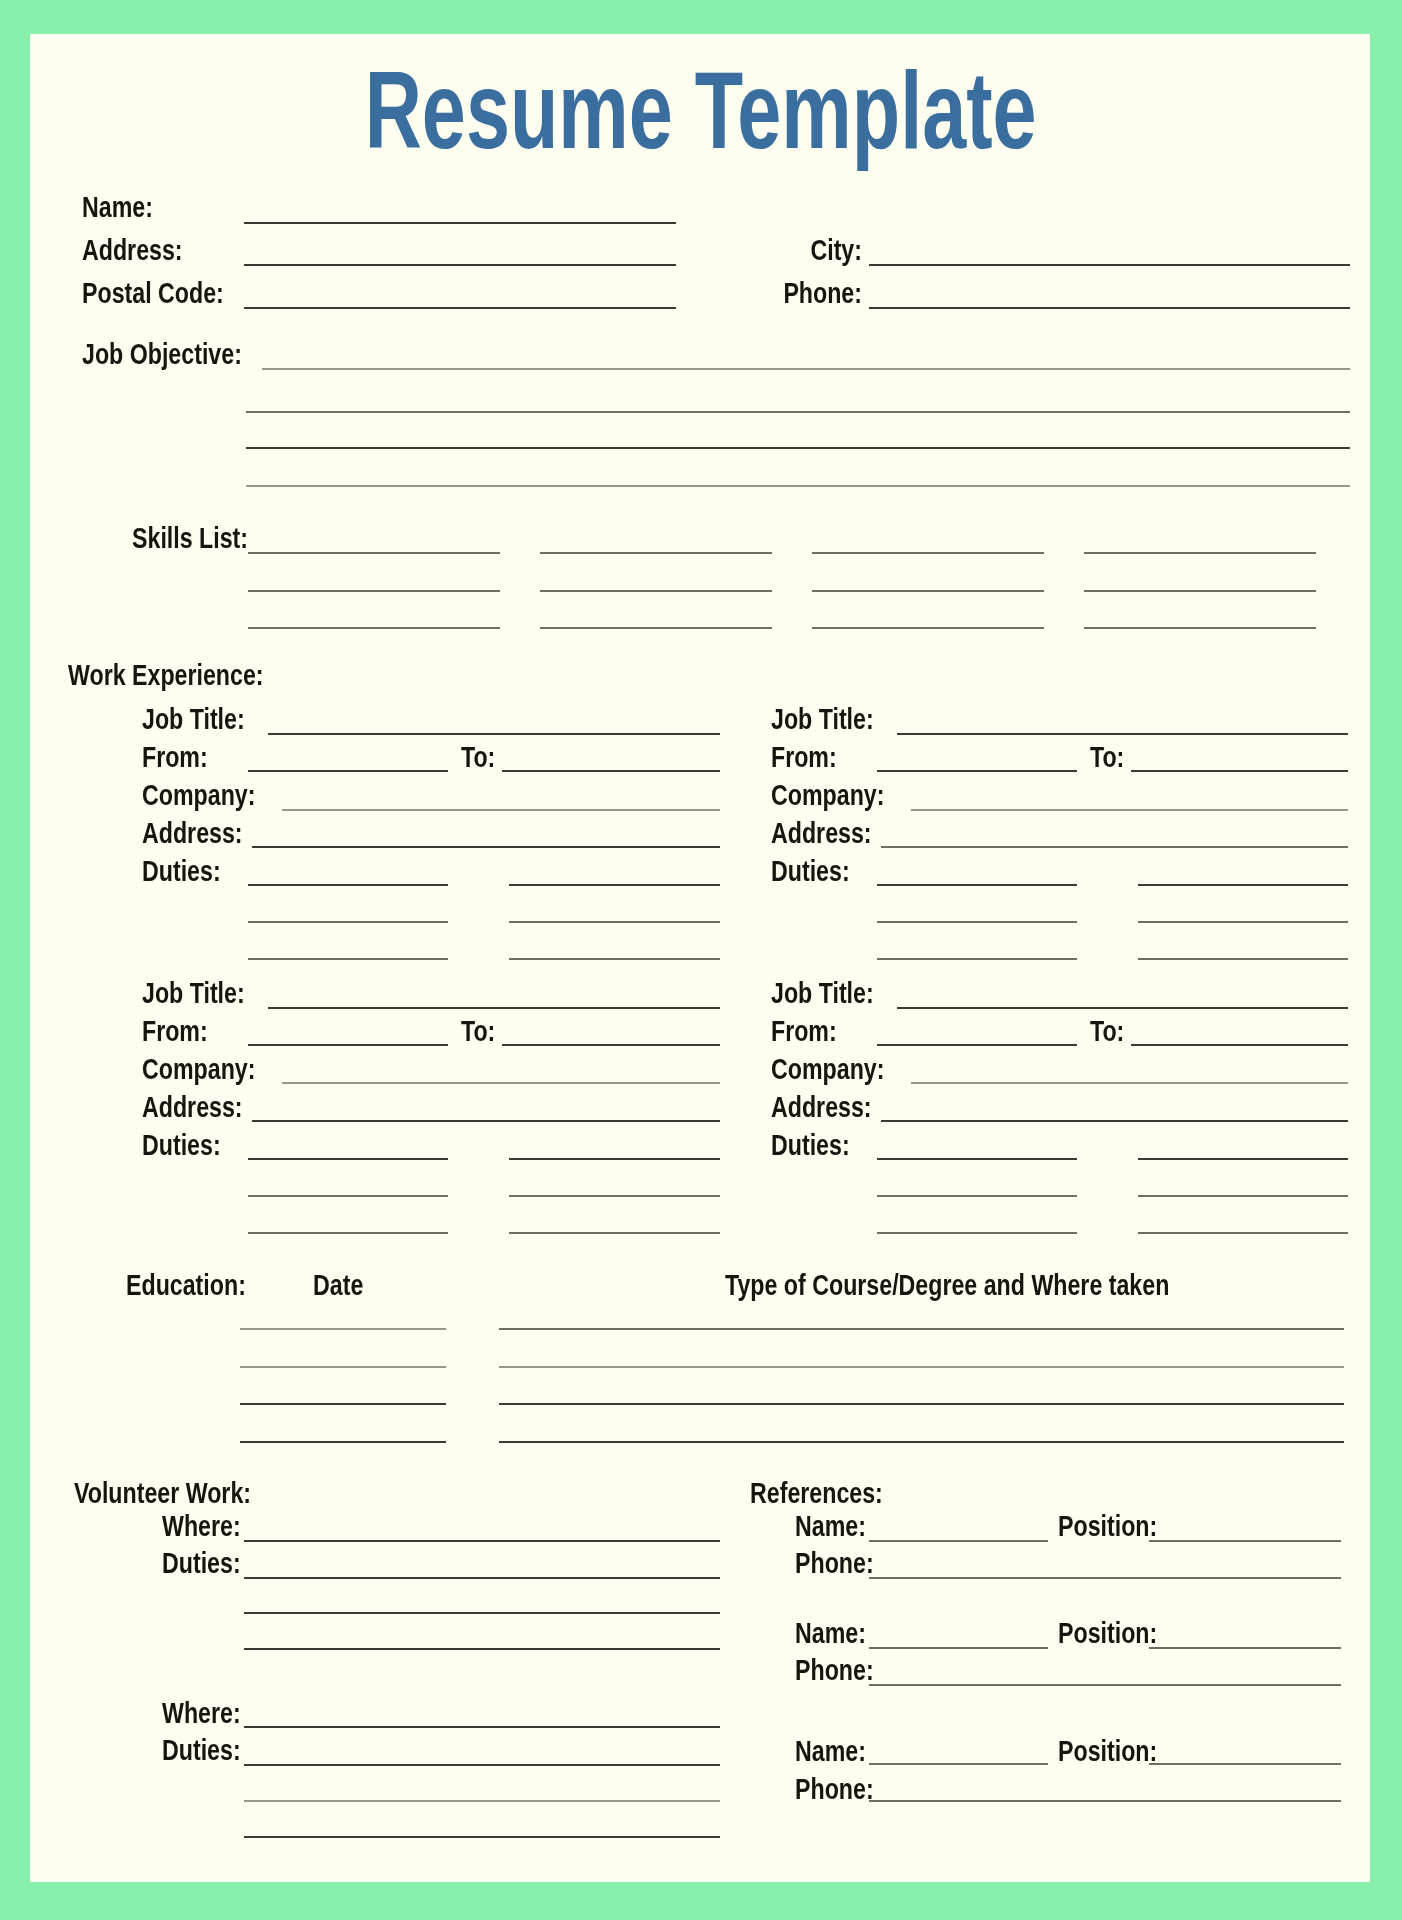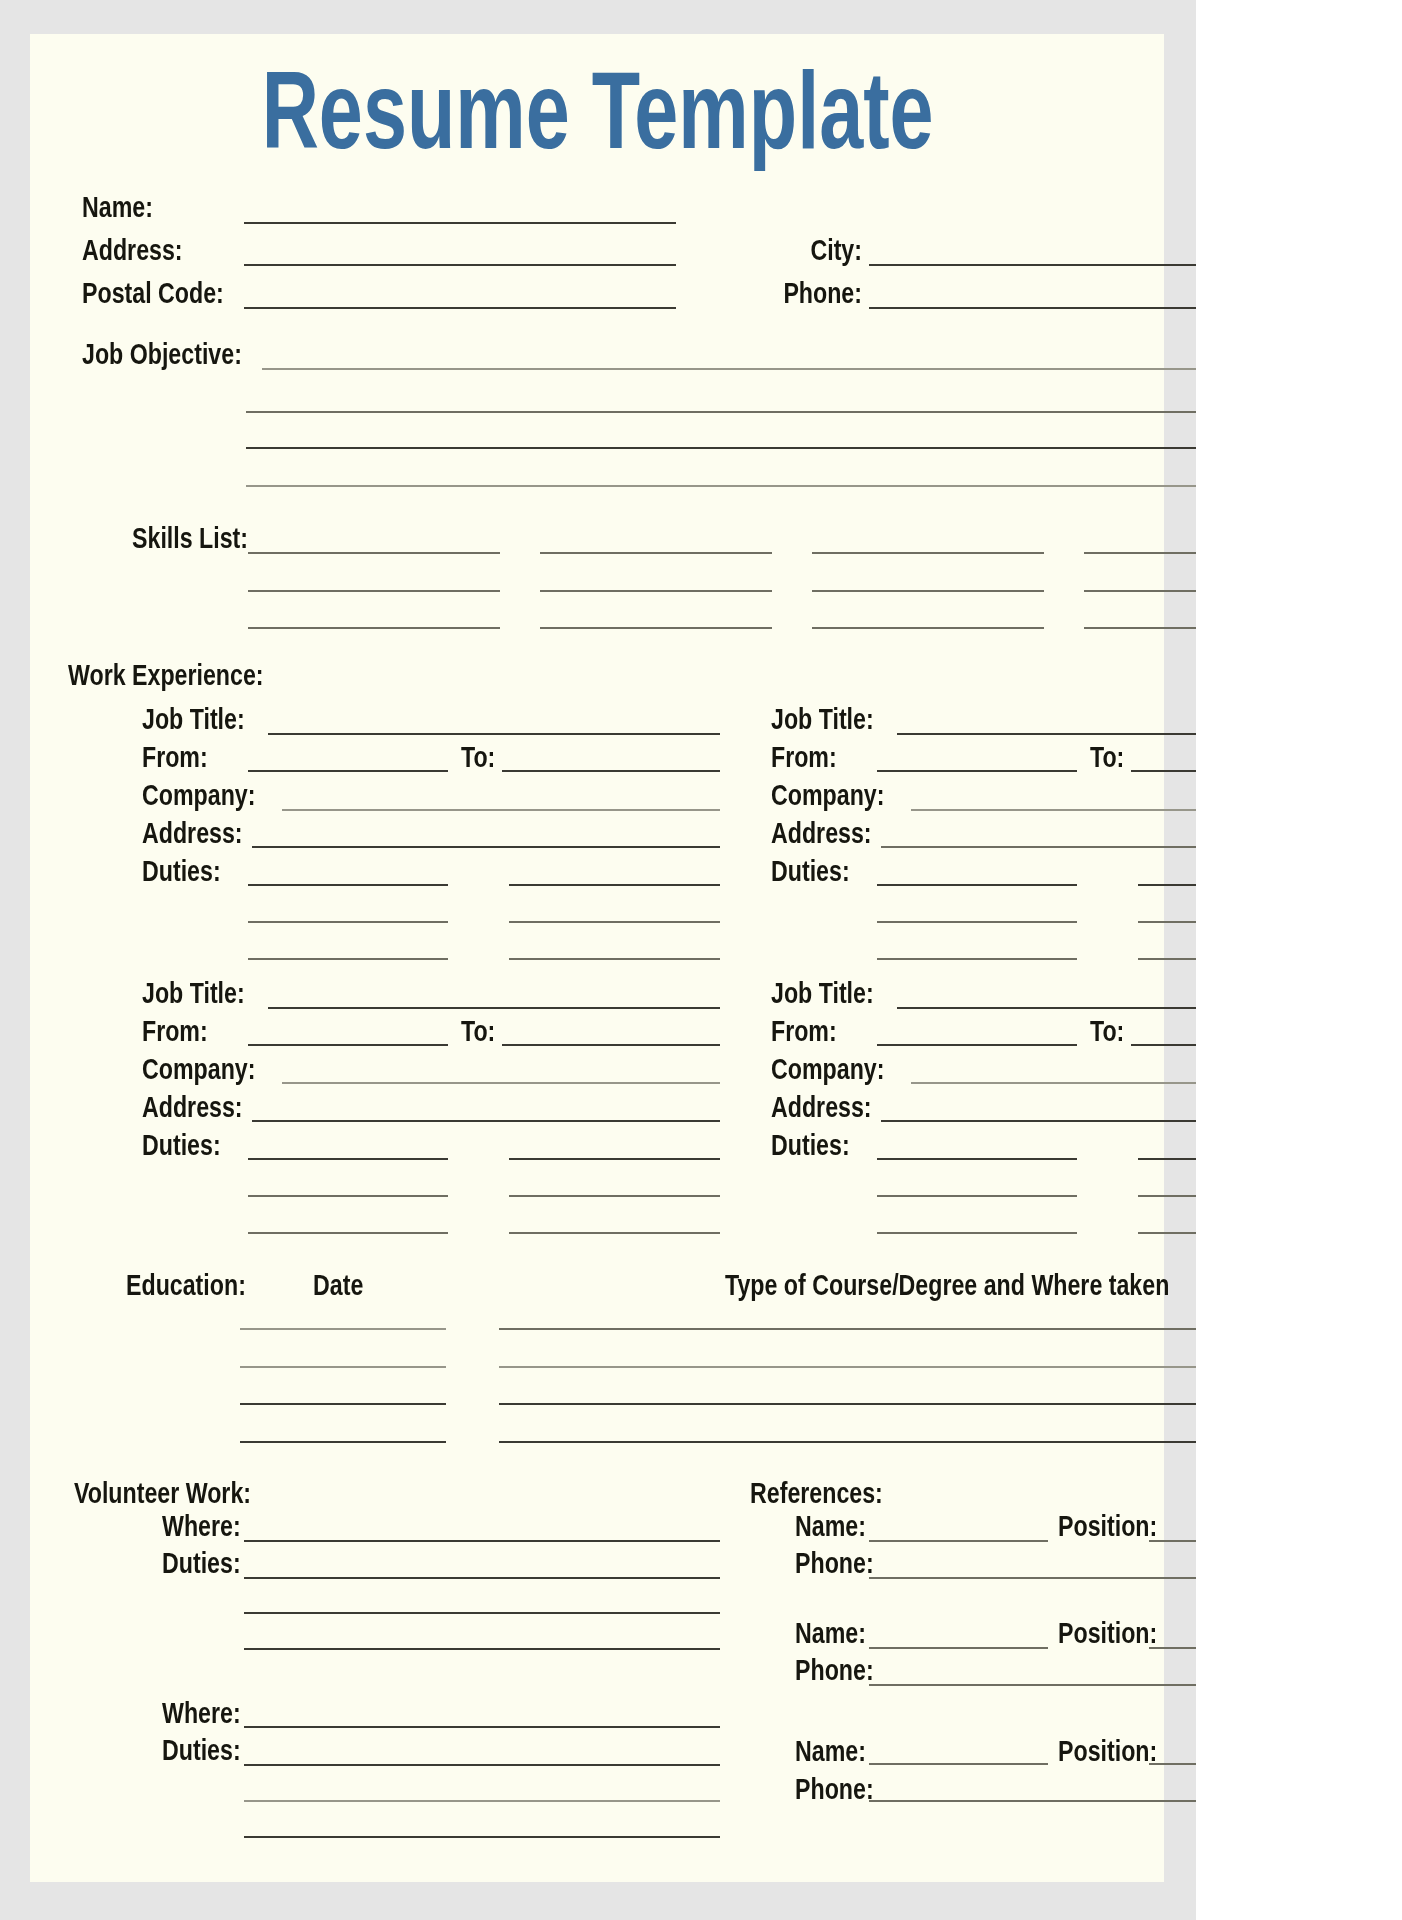--- a/index.html
+++ b/index.html
@@ -1,19 +1,19 @@
 <!DOCTYPE html>
 <html><head>
 <meta charset="utf-8">
 <style>
   html,body{margin:0;padding:0;}
   .page{
     position:relative;
-    width:1196px;height:1920px;
-    background:#e5e5e5;
+    width:1402px;height:1920px;
+    background:#86efac;
     font-family:"Liberation Sans",sans-serif;
     overflow:hidden;
   }
   .paper{
     position:absolute;
     left:30px;top:34px;right:32px;bottom:38px;
     background:#FDFDF0;
   }
   .title{
     position:absolute;left:0;right:0;top:55px;

